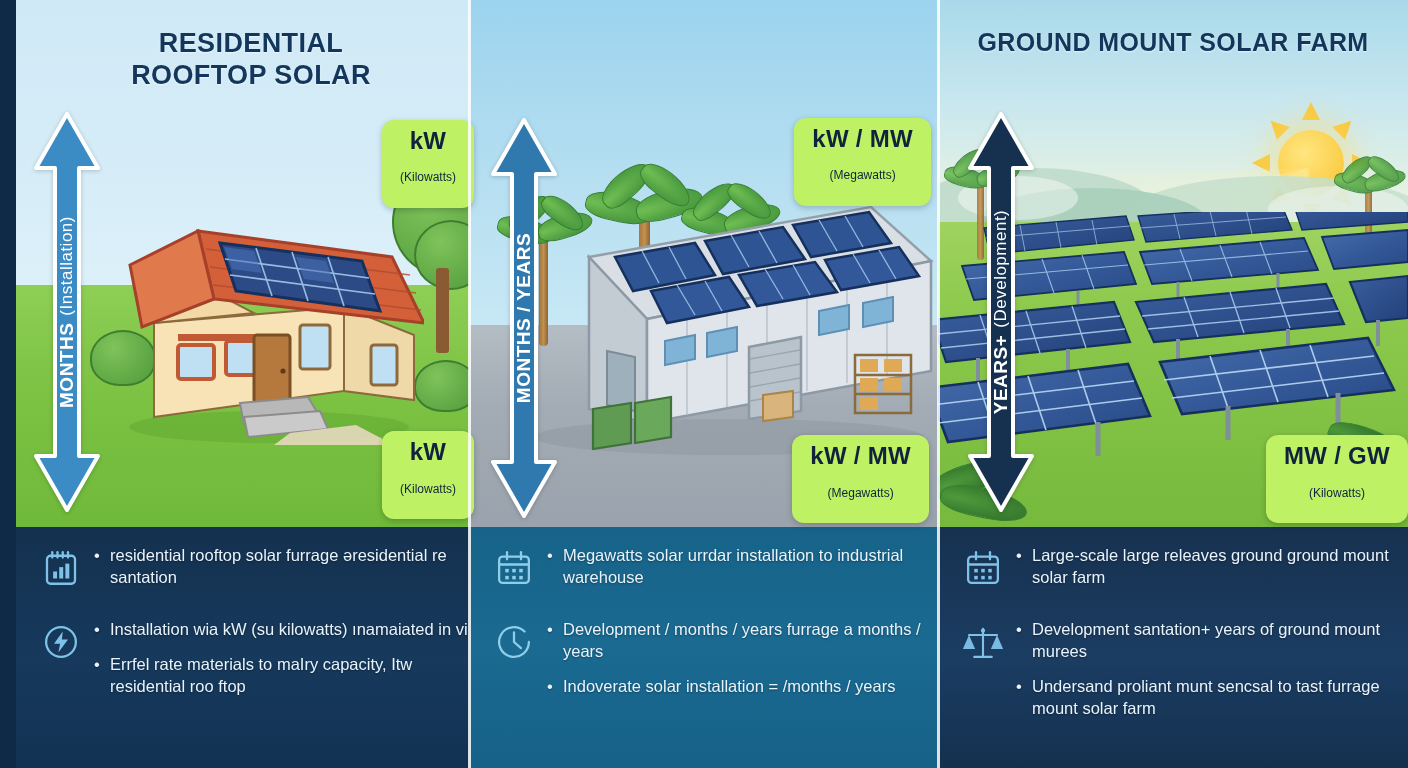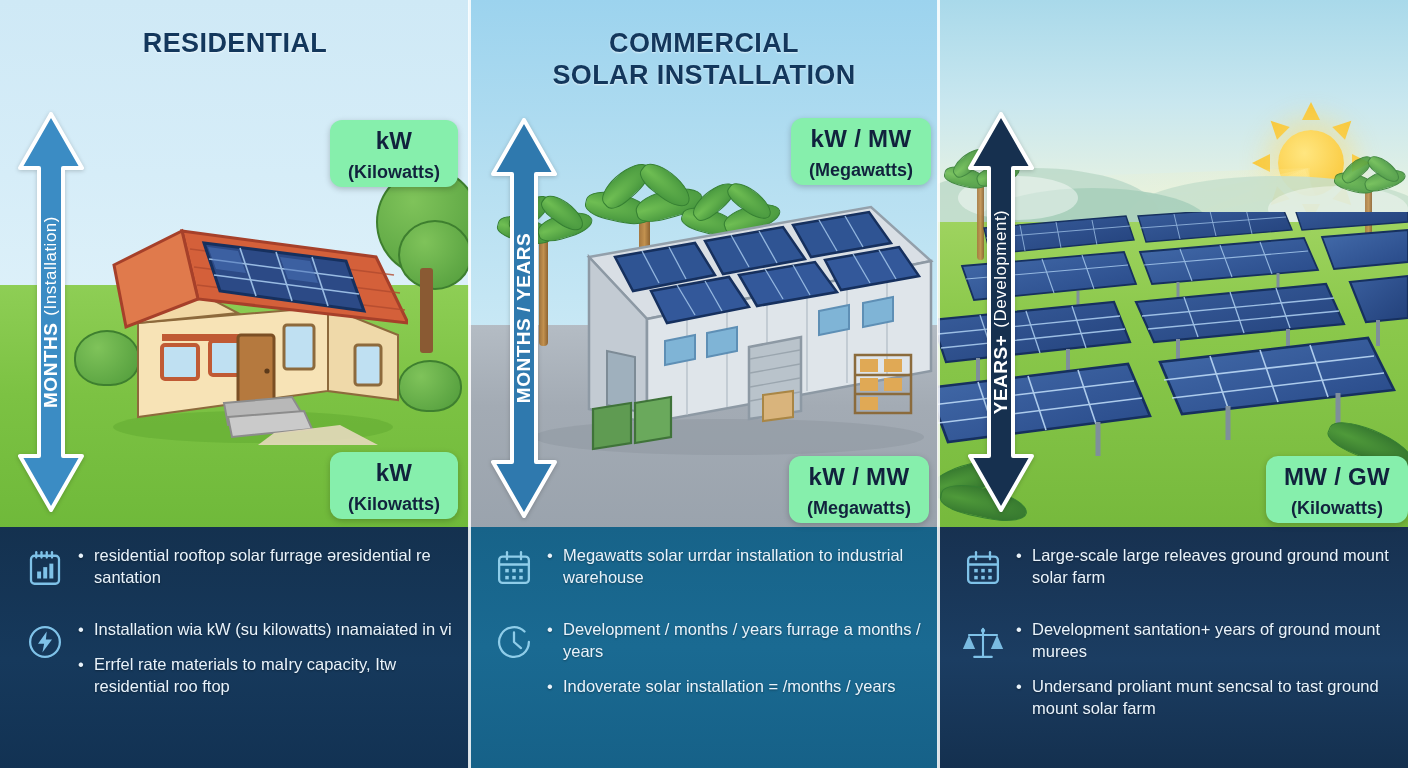--- a/index.html
+++ b/index.html
@@ -5,21 +5,21 @@
   html,body{margin:0;padding:0;}
   body{
     width:1408px;height:768px;overflow:hidden;
     font-family:"Liberation Sans", sans-serif;
     background:#0e2a47;
   }
   .infographic{position:relative;width:1408px;height:768px;overflow:hidden;}
 
   
   .panel{position:absolute;top:0;height:768px;width:470px;overflow:hidden;}
-  #panel-0{left:0;}
+  #panel-0{left:16px;}
   #panel-1{left:469px;}
   #panel-2{left:938px;}
   .panel-divider{position:absolute;top:0;height:768px;width:3px;background:#ffffff;opacity:.85;z-index:40;}
 
   
   .scene{position:absolute;left:0;top:0;width:470px;height:527px;overflow:hidden;}
 
   .sky{position:absolute;left:0;top:0;width:470px;height:300px;}
   .ground{position:absolute;left:0;width:470px;}
 
@@ -58,27 +58,27 @@
     transform:rotate(-90deg) translate(-400px,0);transform-origin:left top;
     display:flex;align-items:center;justify-content:center;
     color:#ffffff;font-weight:bold;font-size:19px;letter-spacing:.5px;
     white-space:nowrap;pointer-events:none;
   }
   .arrow-label .sub{font-weight:normal;font-size:17px;}
 
   
   .unit-badge{
     position:absolute;z-index:30;
-    background:#86efac;border-radius:12px;
-    padding:8px 18px 3px 18px;
+    background:#bef264;border-radius:12px;
+    padding:8px 18px 23px 18px;
     box-shadow:0 2px 6px rgba(0,0,0,.22);
     text-align:center;color:#11223d;
   }
   .unit-badge .main{font-weight:bold;font-size:24px;line-height:1.05;letter-spacing:.3px;}
-  .unit-badge .sub{font-size:18px;line-height:1.2;margin-top:9px;font-weight:bold;}
+  .unit-badge .sub{font-size:12px;line-height:1.2;margin-top:17px;}
   .badge-top{top:120px;right:12px;}
   .badge-bottom{bottom:10px;}
   #panel-0 .badge-bottom{right:12px;}
   #panel-1 .badge-bottom{right:10px;}
   #panel-2 .badge-bottom{right:0;}
 
   
   .infobar{
     position:absolute;left:0;top:527px;width:470px;height:241px;
     padding:18px 14px 10px 14px;box-sizing:border-box;
@@ -175,20 +175,21 @@
 
         <polygon points="146,208 214,202 226,222 150,230" fill="#b8b8b8" stroke="#8c8c8c" stroke-width="2"></polygon>
         <polygon points="150,222 226,216 234,234 154,242" fill="#cacaca" stroke="#8c8c8c" stroke-width="2"></polygon>
 
         <polygon points="196,238 262,230 300,250 180,250" fill="#e6d9bd" opacity=".9"></polygon>
       </svg>
     </div>
 
     <div class="panel-title">
       <span>RESIDENTIAL</span>
+      <span class="l2">ROOFTOP SOLAR</span>
     </div>
 
     <div class="arrow-wrap">
       <svg class="arrow-svg" viewBox="0 0 66 400" preserveAspectRatio="none">
         <polygon points="33,2 64,56 45,56 45,344 64,344 33,398 2,344 21,344 21,56 2,56" fill="#3b8cc4" stroke="#ffffff" stroke-width="4" stroke-linejoin="round"></polygon>
       </svg>
       <div class="arrow-label">
         <span>MONTHS</span>
         <span class="sub" style="margin-left:7px;">(Installation)</span>
       </div>
@@ -346,24 +347,20 @@
         <g fill="#e0a955">
           <rect x="341" y="194" width="18" height="13"></rect>
             <rect x="365" y="194" width="18" height="13"></rect>
           <rect x="341" y="213" width="18" height="13"></rect>
             <rect x="365" y="213" width="18" height="13"></rect>
           <rect x="341" y="232" width="18" height="13"></rect>
         </g>
       </svg>
     </div>
 
-    <div class="panel-title">
-      <span>COMMERCIAL</span>
-      <span class="l2">SOLAR INSTALLATION</span>
-    </div>
 
     <div class="arrow-wrap" style="left:22px;top:118px;">
       <svg class="arrow-svg" viewBox="0 0 66 400" preserveAspectRatio="none">
         <polygon points="33,2 64,56 45,56 45,344 64,344 33,398 2,344 21,344 21,56 2,56" fill="#2f79ae" stroke="#ffffff" stroke-width="4" stroke-linejoin="round"></polygon>
       </svg>
       <div class="arrow-label">
         <span>MONTHS / YEARS</span>
         <span class="sub"></span>
       </div>
     </div>
@@ -569,20 +566,21 @@
         <div class="frond" style="left:0;top:24px;width:80px;height:26px;transform:rotate(-18deg);background:radial-gradient(ellipse at 20% 50%,#4f9a3a,#2f6f2c);"></div>
         <div class="frond" style="left:12px;top:48px;width:86px;height:28px;transform:rotate(12deg);background:radial-gradient(ellipse at 20% 50%,#4f9a3a,#2f6f2c);"></div>
       </div>
       <div class="ill" style="left:378px;top:420px;width:110px;height:110px;">
         <div class="frond" style="left:10px;top:10px;width:88px;height:28px;transform:rotate(22deg);background:radial-gradient(ellipse at 20% 50%,#4f9a3a,#2f6f2c);"></div>
         <div class="frond" style="left:0;top:44px;width:92px;height:30px;transform:rotate(-14deg);background:radial-gradient(ellipse at 20% 50%,#4f9a3a,#2f6f2c);"></div>
       </div>
     </div>
 
     <div class="panel-title" style="font-size:25px;">
+      <span class="l2">GROUND MOUNT SOLAR FARM</span>
     </div>
 
     <div class="arrow-wrap" style="left:30px;top:112px;">
       <svg class="arrow-svg" viewBox="0 0 66 400" preserveAspectRatio="none">
         <polygon points="33,2 64,56 45,56 45,344 64,344 33,398 2,344 21,344 21,56 2,56" fill="#16304f" stroke="#ffffff" stroke-width="4" stroke-linejoin="round"></polygon>
       </svg>
       <div class="arrow-label">
         <span>YEARS+</span>
         <span class="sub" style="margin-left:7px;">(Development)</span>
       </div>
@@ -630,21 +628,21 @@
             <polygon points="40,16 33,32 47,32" fill="#7fc2e8" stroke="none" opacity=".95"></polygon>
           </svg>
         </div>
         <div class="bullets">
           <div class="bullet">
             <span class="dot">•</span>
             <span class="txt">Development santation+ years of ground mount murees</span>
           </div>
           <div class="bullet">
             <span class="dot">•</span>
-            <span class="txt">Undersand proliant munt sencsal to tast ground mount solar farm</span>
+            <span class="txt">Undersand proliant munt sencsal to tast furrage mount solar farm</span>
           </div>
         </div>
       </div>
     </div>
   </div>
 
   <div class="panel-divider" style="left:468px;"></div>
   <div class="panel-divider" style="left:937px;"></div>
 </div>
 

